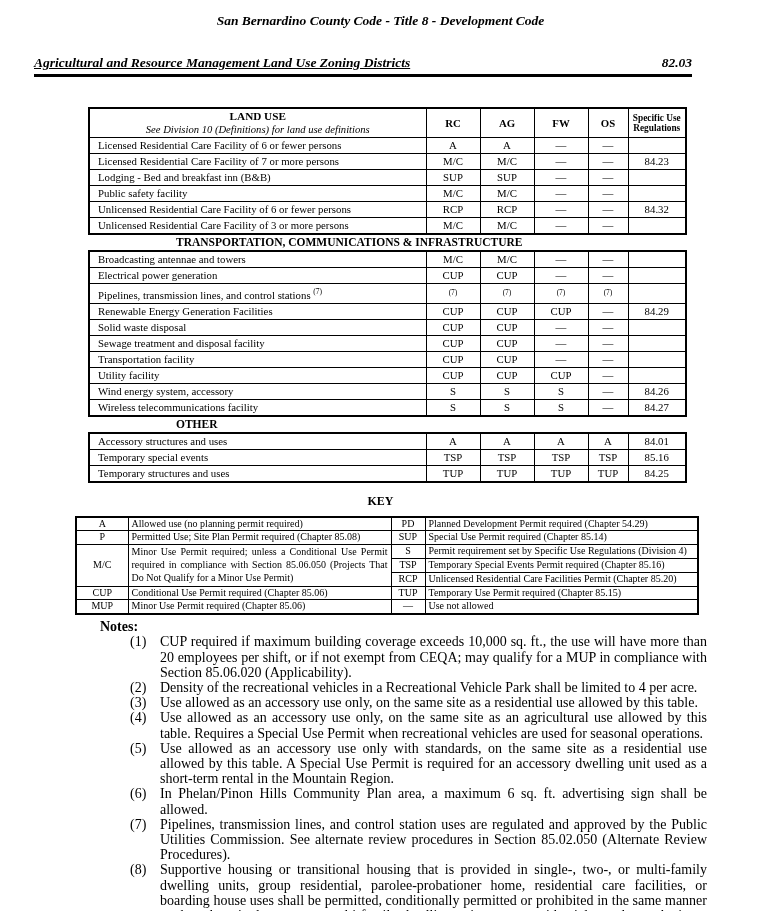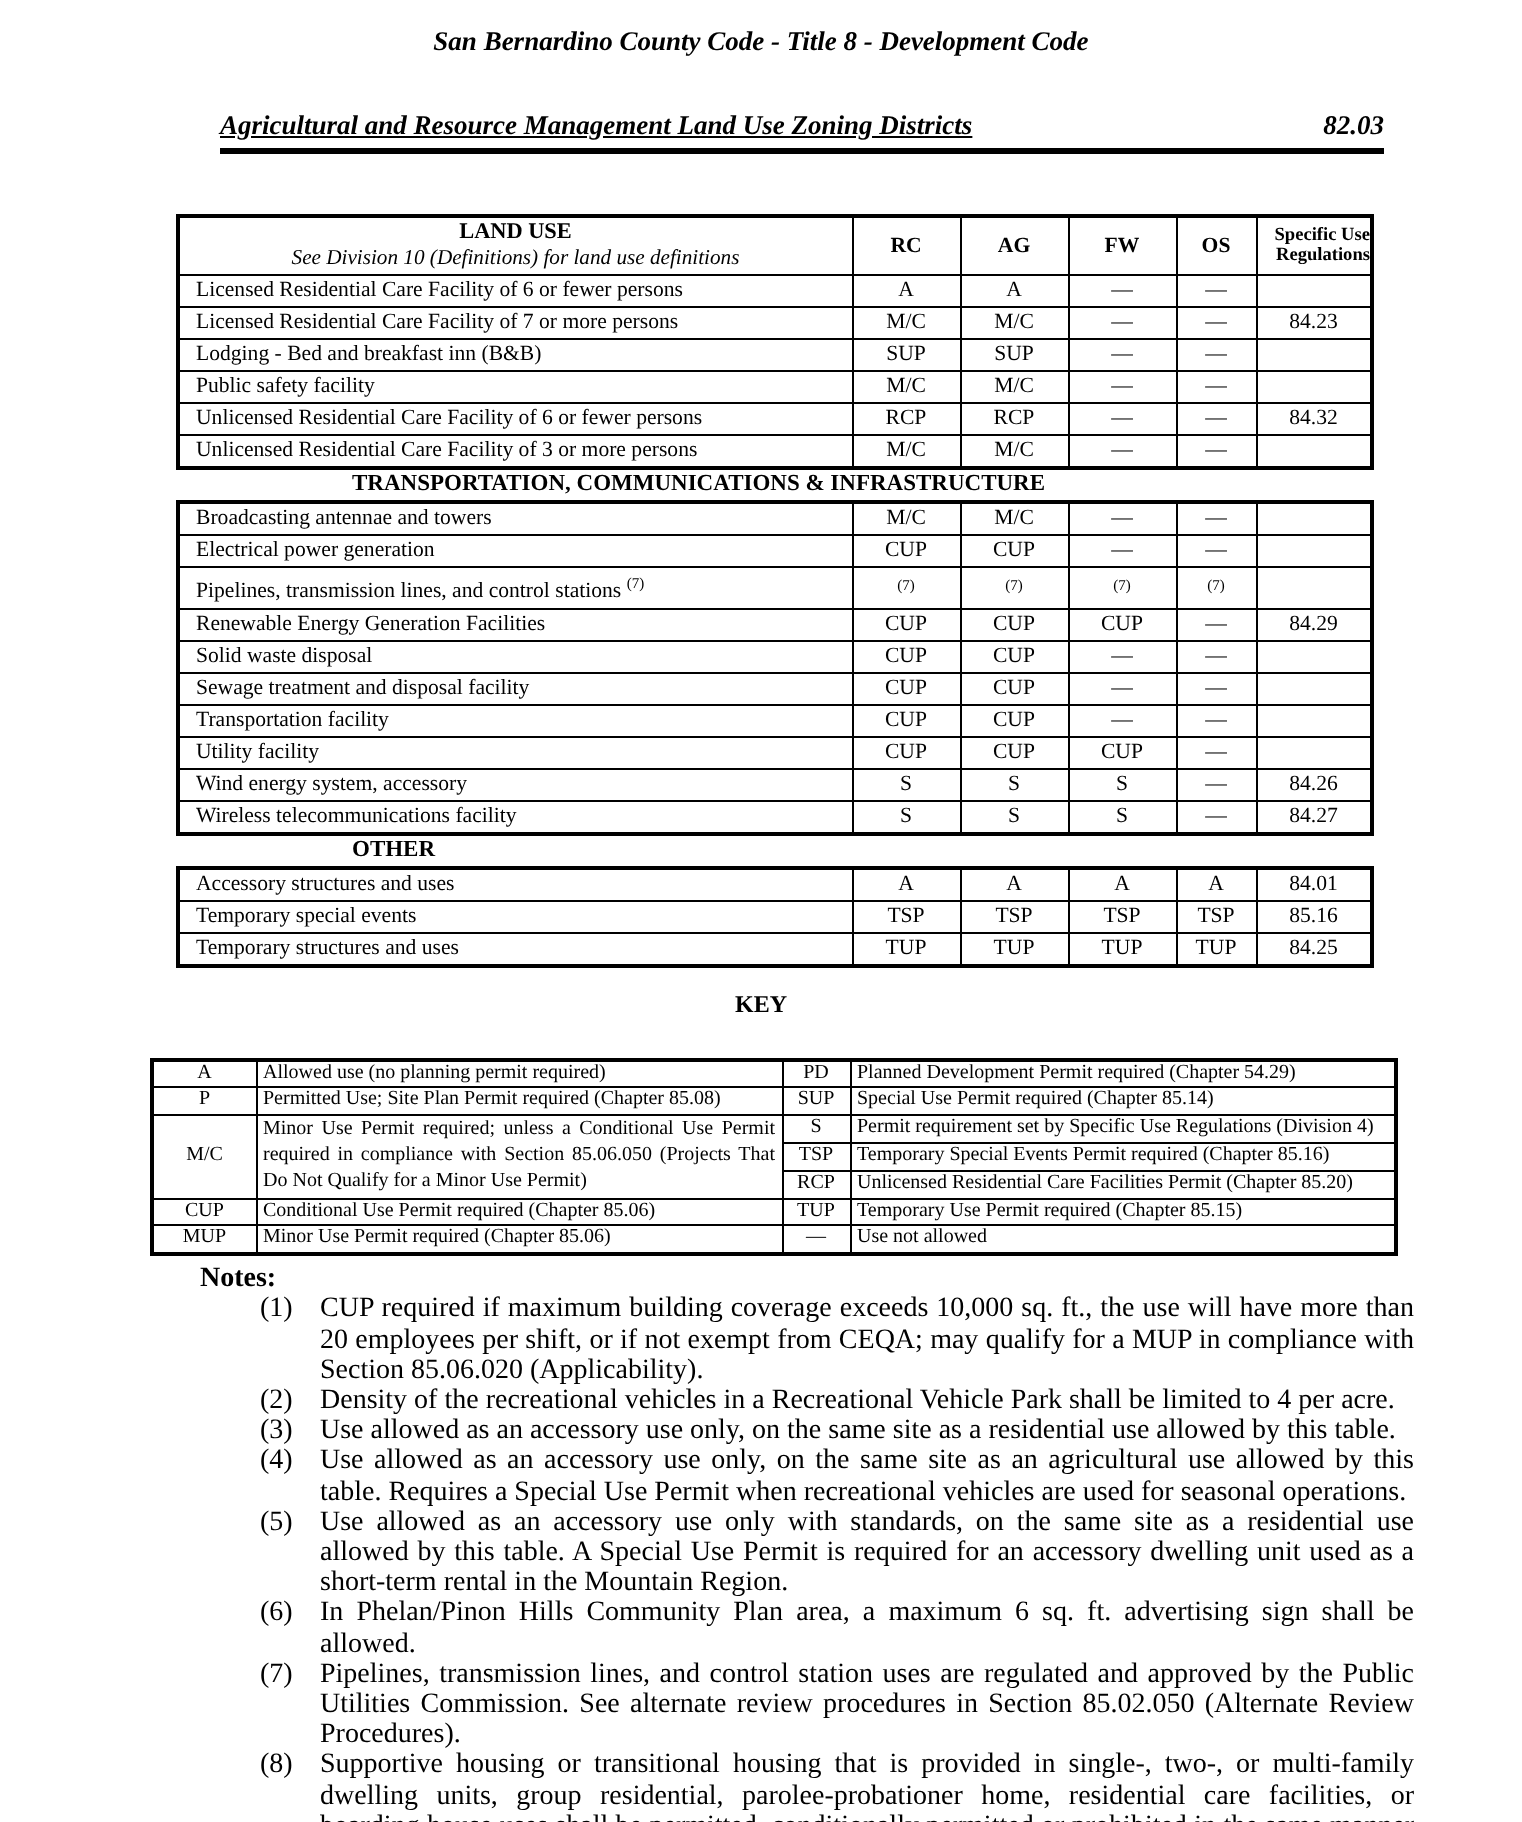--- a/index.html
+++ b/index.html
@@ -11,21 +11,21 @@
     overflow: hidden;
   }
   .doc-title {
     text-align: center;
     font-weight: bold;
     font-style: italic;
     font-size: 13.5px;
     padding-top: 13px;
   }
   .subheader {
-    margin: 26px 69px 0 110px;
+    margin: 26px 69px 0 34px;
     display: flex;
     justify-content: space-between;
     align-items: center;
     font-weight: bold;
     font-style: italic;
     font-size: 13.5px;
     border-bottom: 3px solid #000;
     padding-bottom: 3px;
   }
   .subheader .left { text-decoration: underline; }
@@ -43,33 +43,33 @@
     vertical-align: middle;
     height: 13px;
     overflow: hidden;
     white-space: nowrap;
   }
   .zoning-table td.label-cell { text-align: left; padding-left: 8px; }
   .zoning-table th { font-weight: bold; }
   th.land-use-head { line-height: 13px; white-space: normal; }
   .land-use-head .lu-main { font-weight: bold; font-size: 11.2px; }
   .land-use-head .lu-sub { font-weight: normal; font-style: italic; font-size: 10.6px; }
-  th.spec-head { font-size: 9.3px; line-height: 10.5px; white-space: normal; padding: 1px 0; text-align: right; }
+  th.spec-head { font-size: 9.3px; line-height: 10.5px; white-space: normal; padding: 1px 0; }
   .supcell { font-size: 7.5px; vertical-align: top; position: relative; top: -1px; }
   sup.lblsup { font-size: 7.5px; }
   .section-heading-row {
     margin-left: 88px; width: 597px;
     font-weight: bold; font-size: 11.5px;
     padding: 1px 0 2px 0;
   }
 
   
   .key-title {
     text-align: center; font-weight: bold; font-size: 12px;
-    margin-top: 11px; margin-bottom: 19px;
+    margin-top: 11px; margin-bottom: 7px;
   }
   .key-table { margin-left: 75px; width: 622px; border: 2px solid #000; }
   .key-table td {
     border: 1px solid #000;
     font-size: 10px;
     line-height: 12.8px;
     padding: 0 3px;
     vertical-align: middle;
     overflow: hidden;
   }

